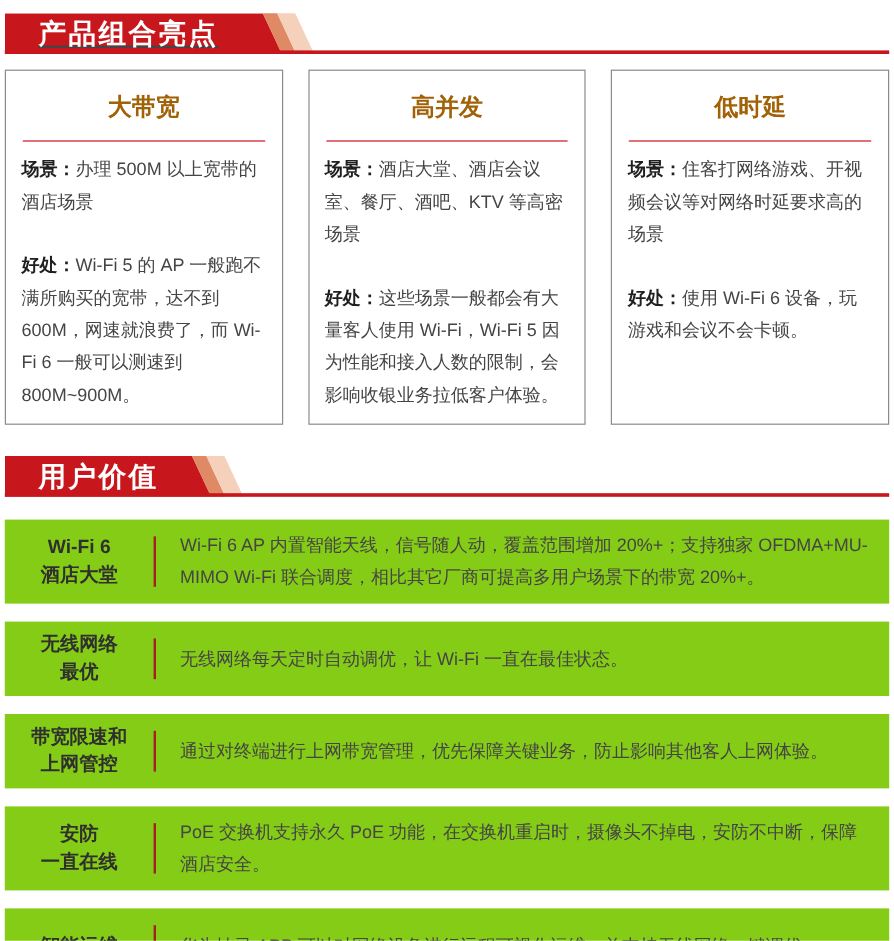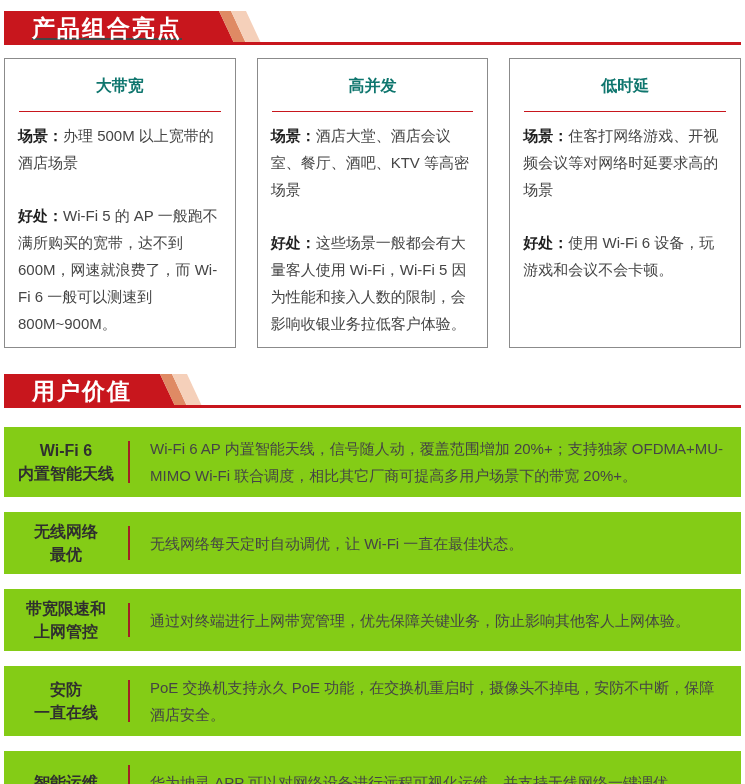--- a/index.html
+++ b/index.html
@@ -71,23 +71,23 @@
     flex: 1 1 0;
     border: 1.5px solid #8b8b8b;
     min-height: 263px;
     background: #ffffff;
     padding: 0 13px 10px 13px;
   }
   .card-title {
     margin: 0;
     padding-top: 17px;
     text-align: center;
-    font-size: 16px;
+    font-size: 20px;
     font-weight: bold;
-    color: #0f766e;
+    color: #a16207;
   }
   .card-rule {
     height: 0;
     border-top: 1px solid #C8161D;
     margin: 14px 1px 0 1px;
   }
   .card-para {
     margin: 10px 0 0 0;
     font-size: 15px;
     line-height: 27px;
@@ -184,21 +184,21 @@
     </div>
     <div class="banner-stripe stripe-salmon"></div>
     <div class="banner-stripe stripe-peach"></div>
   </header>
 
   <section class="value-rows">
 
     <div class="vrow">
       <div class="vlabel">
         <span>Wi-Fi 6</span>
-        <span>内置智能天线</span>
+        <span>酒店大堂</span>
       </div>
       <div class="vdivider"></div>
       <div class="vtext">Wi-Fi 6 AP 内置智能天线，信号随人动，覆盖范围增加 20%+；支持独家 OFDMA+MU-MIMO Wi-Fi 联合调度，相比其它厂商可提高多用户场景下的带宽 20%+。</div>
     </div>
 
     <div class="vrow">
       <div class="vlabel">
         <span>无线网络</span>
         <span>最优</span>
       </div>

